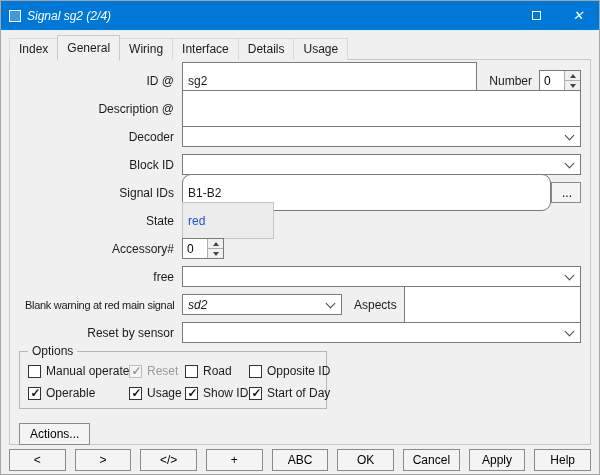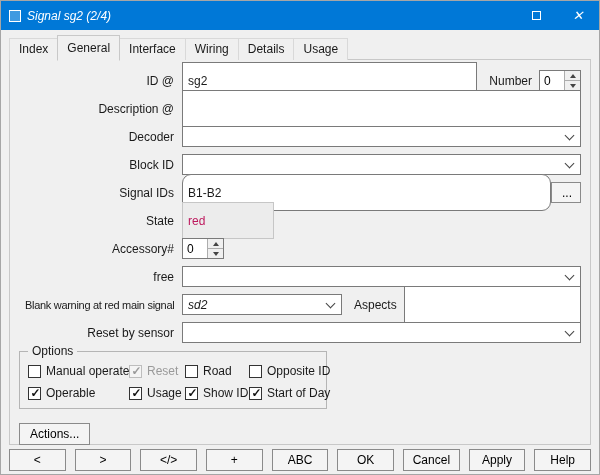--- a/index.html
+++ b/index.html
@@ -24,21 +24,21 @@
 
   
   .tabpage { margin:0 8px; border:1px solid #c8c8c8; background:#f0f0f0; position:relative; top:-1px; height:386px; padding:10px 9px 0 9px; flex:0 0 auto; }
 
   .row { display:flex; align-items:center; height:21px; margin-bottom:7px; }
   .lbl { width:157px; padding-right:8px; text-align:right; white-space:nowrap; flex:0 0 auto;margin-left:6px; }
   .lbl.small { font-size:11px; letter-spacing:-0.3px; }
   .inlbl { padding:0 7px 0 12px; white-space:nowrap; }
 
   input.tf { height:37px; border:1px solid #7a7a7a; background:#fff; padding:0 5px; font:inherit; color:#1a1a1a; outline:none; }
-  input.tf:disabled, input.tf.disabled { background:#ececec; border-color:#c6c6c6; color:#be185d; }
+  input.tf:disabled, input.tf.disabled { background:#ececec; border-color:#c6c6c6; color:#1d4ed8; }
   .grow { flex:1 1 auto; }
 
   
   .combo { height:21px; border:1px solid #7a7a7a; background:#fff; display:flex; align-items:center; padding-left:5px; cursor:default; }
   .combo .cval { flex:1 1 auto;font-style:italic; }
   .chev { width:7px; height:7px; border-right:1.5px solid #444; border-bottom:1.5px solid #444; transform:rotate(45deg); margin:-3px 7px 0 4px; flex:0 0 auto; }
 
   
   .spin { display:inline-flex; height:21px; border:1px solid #7a7a7a; background:#fff; }
   .spin input { border:none; width:24px; padding:0 4px; font:inherit; outline:none; }
@@ -82,22 +82,22 @@
       </div>
       <div class="tb-btn">
         <span class="close-glyph">✕</span>
       </div>
     </div>
   </div>
 
   <div class="tabbar">
     <div class="tab">Index</div>
     <div class="tab active">General</div>
+    <div class="tab">Wiring</div>
     <div class="tab">Interface</div>
-    <div class="tab">Wiring</div>
     <div class="tab">Details</div>
     <div class="tab">Usage</div>
   </div>
 
   <div class="tabpage">
 
     <div class="row">
       <span class="lbl">ID @</span>
       <input class="tf" style="width: 312px;" value="sg2">
       <span class="inlbl" style="margin-left:auto">Number</span>

